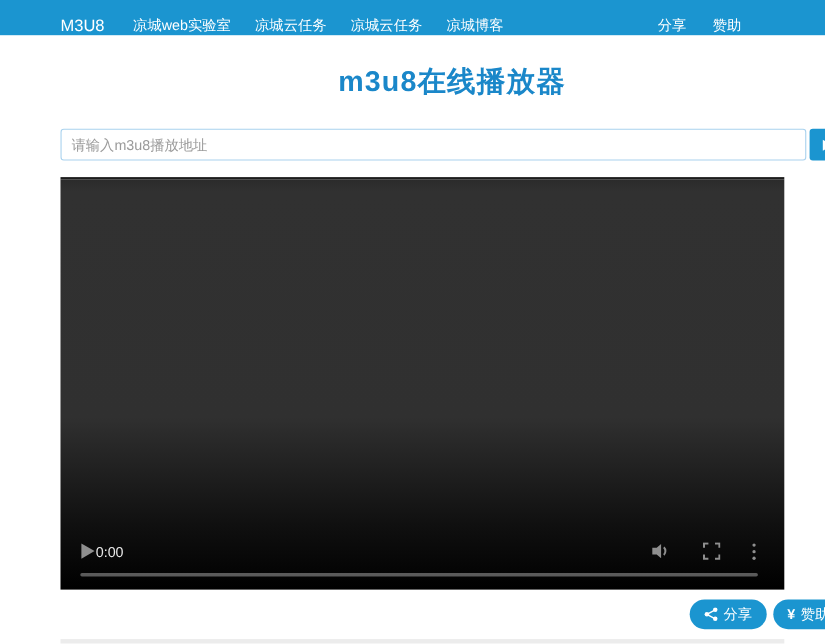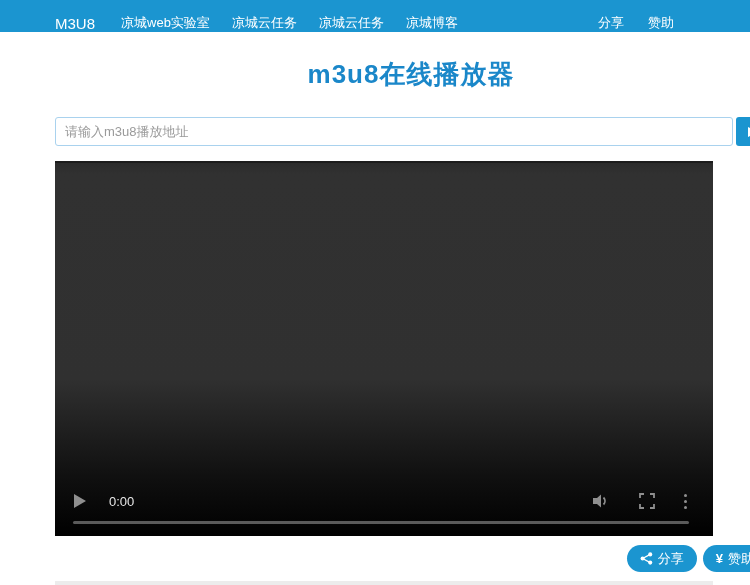--- a/index.html
+++ b/index.html
@@ -97,21 +97,20 @@
     right: 26px;
     bottom 26px;
     bottom: 26px;
     display: flex;
     align-items: center;
   }
   .ctrl-icon { cursor: pointer; display: flex; align-items: center; }
   .time-display {
     color: #e6e6e6;
     font-size: 13px;
-    margin-left: 22px;
   }
   .right-controls {
     margin-left: auto;
     display: flex;
     align-items: center;
   }
   .right-controls .ctrl-icon { margin-left: 29px; }
   .timeline {
     position: absolute;
     left: 18px;

